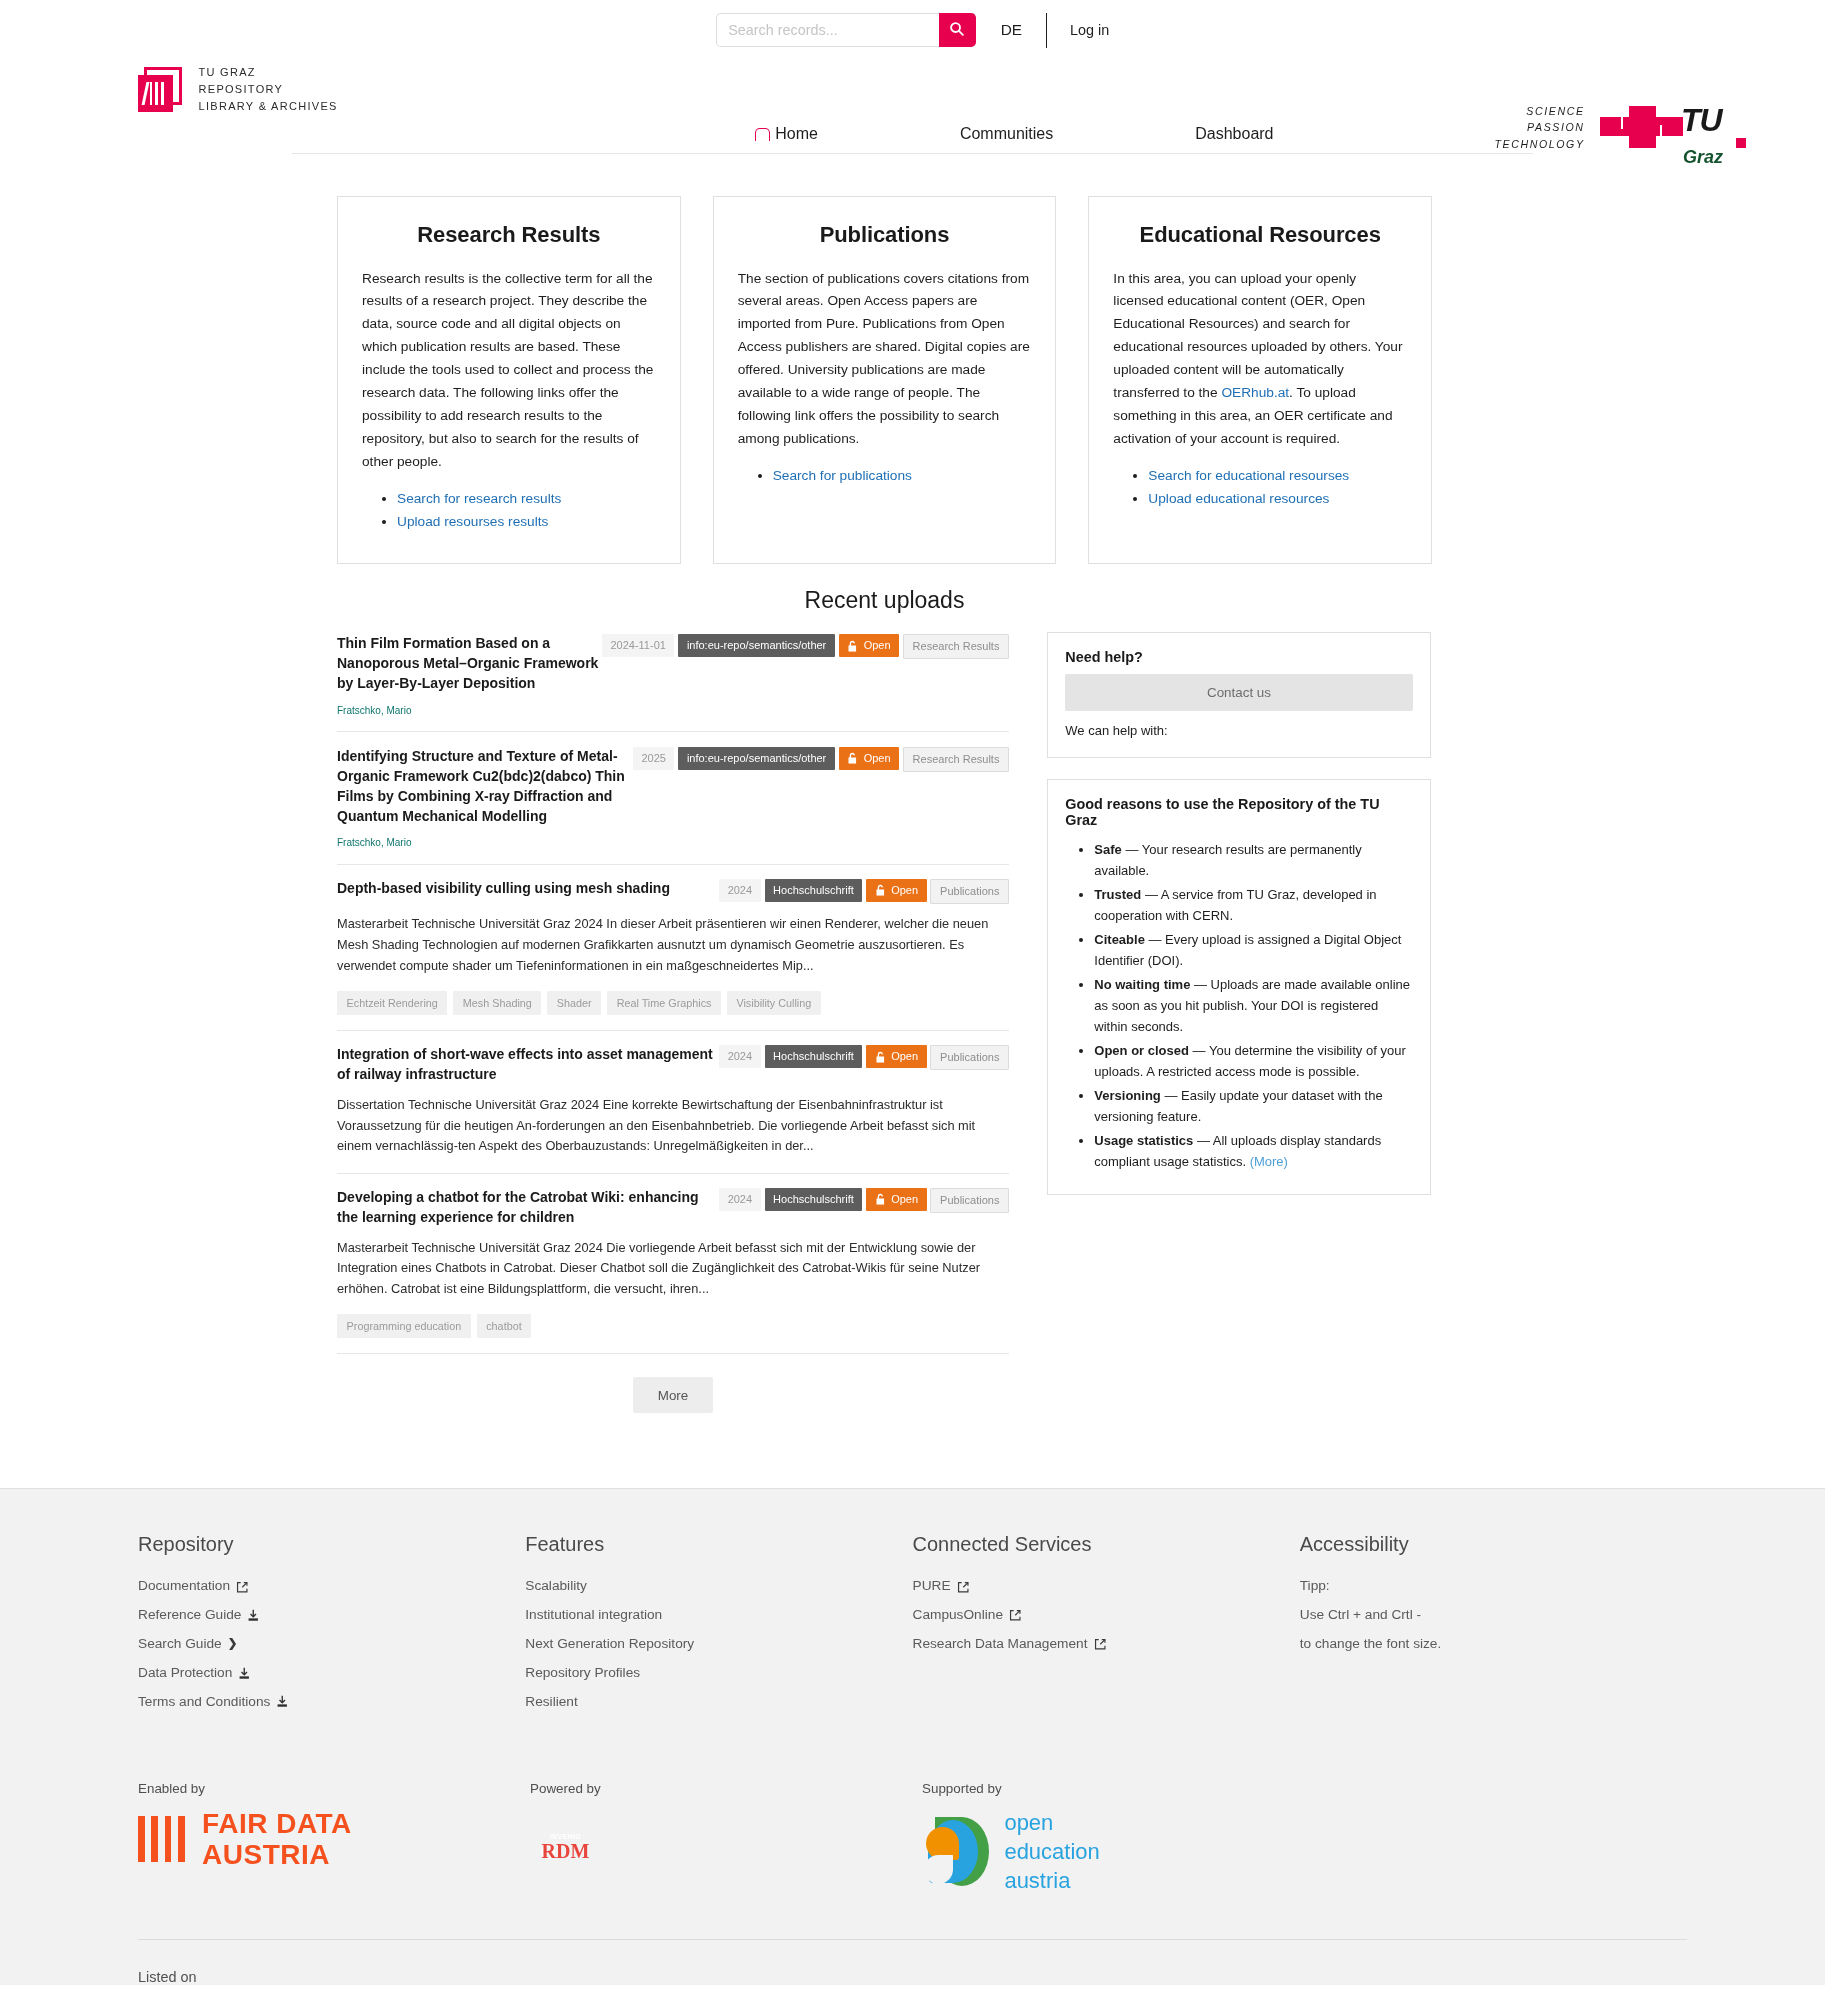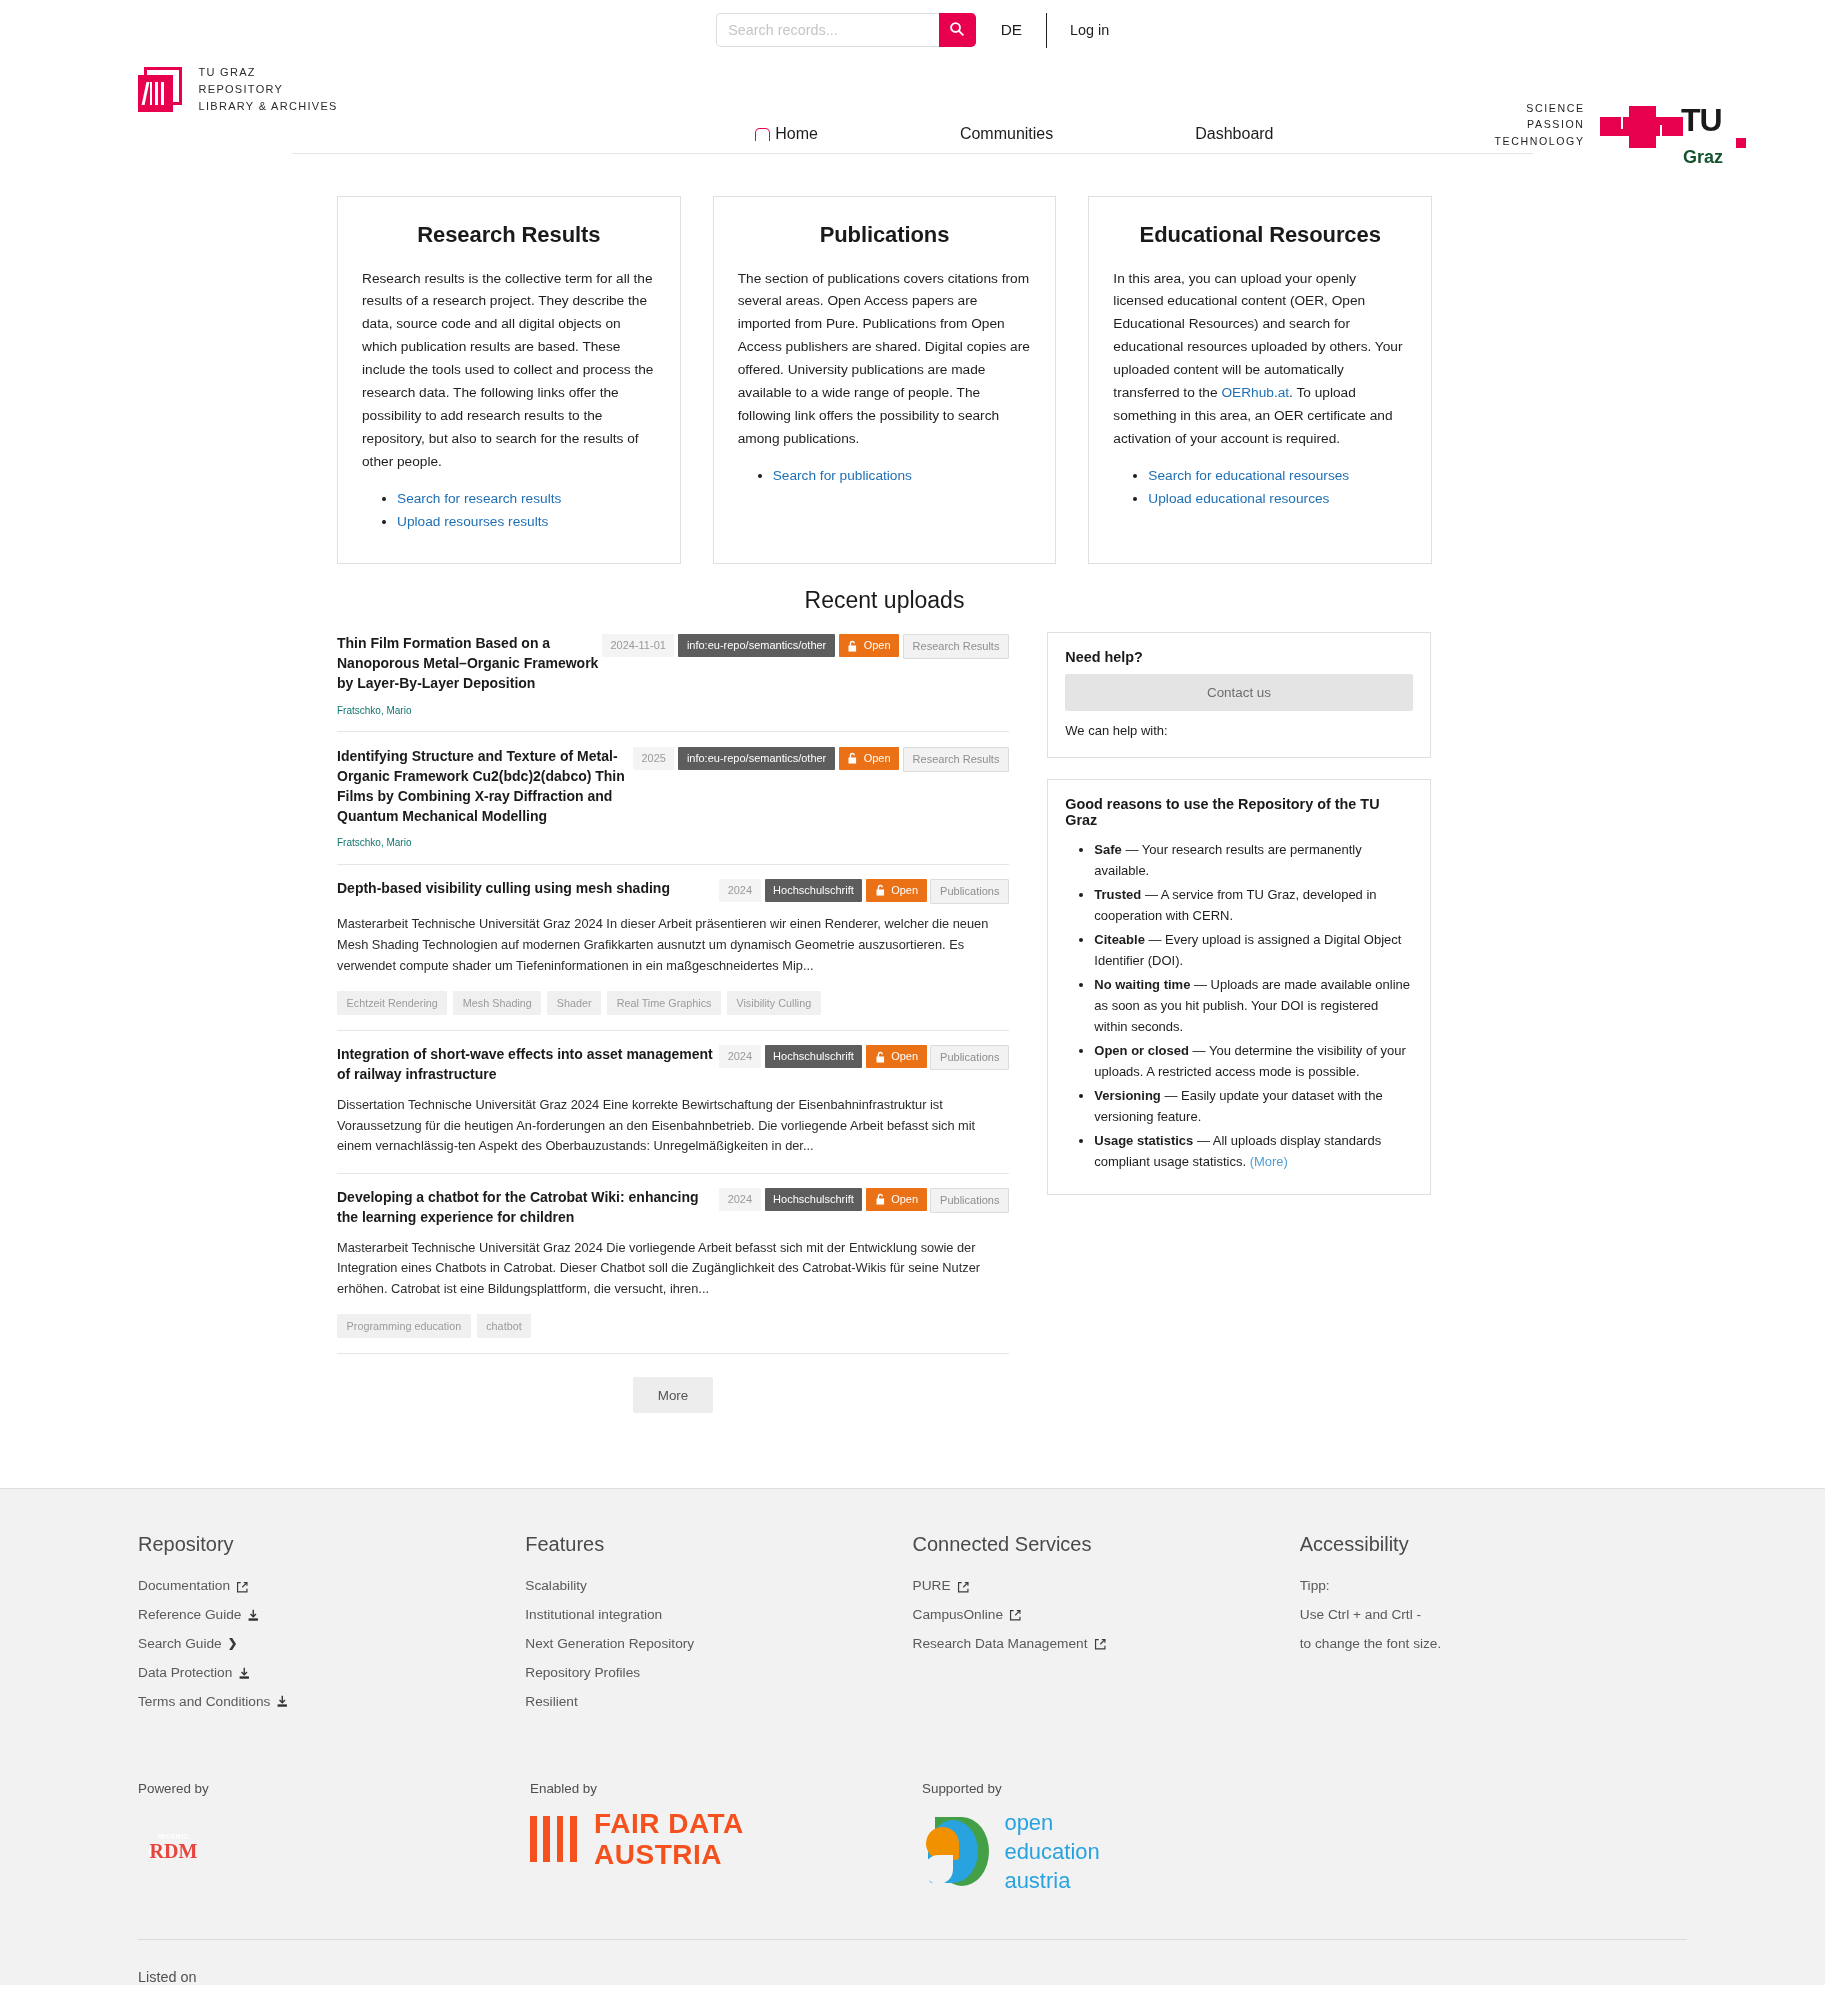--- a/index.html
+++ b/index.html
@@ -95,21 +95,21 @@
   .brand-text {
     font-size: 11px;
     letter-spacing: 1.3px;
     line-height: 1.55;
     color: #2b2b2b;
     font-weight: 400;
   }
   .brand-right {
     position: absolute;
     right: 79px; top: 40px;
-    display: flex; align-items: flex-start; gap: 15.4px;
+    display: flex; align-items: flex-end; gap: 15.4px; font-style: italic;
   }
   .spt {
     text-align: right;
     font-size: 10.6px;
     letter-spacing: 1.6px;
     line-height: 1.55;
     color: #1e1e1e;
   }
   .tu-logo { position: relative; width: 146px; height: 52px; }
   .tu-logo .cross { position: absolute; left: 0; top: 5.8px; width: 83px; height: 42px; }
@@ -700,42 +700,42 @@
             <span>Use Ctrl + and Crtl -</span>
           </div>
         <div class="fl">
             <span>to change the font size.</span>
           </div>
       </div>
     </div>
 
     <div class="sponsors">
       <div class="sp">
-        <div class="lbl">Powered by</div>
-        <div class="invenio-hex">
-          <span class="hx"></span>
-          <span class="mg"></span>
-          <span class="txt">INVENIO</span>
-          <span class="rdm">RDM</span>
-        </div>
-      </div>
-
-      <div class="sp">
         <div class="lbl">Enabled by</div>
         <div class="fair">
           <span class="bars">
               <i></i>
               <i></i>
               <i></i>
               <i></i>
             </span>
           <span class="ftxt">
             <span>FAIR DATA</span><br>
             <span>AUSTRIA</span>
           </span>
+        </div>
+      </div>
+
+      <div class="sp">
+        <div class="lbl">Powered by</div>
+        <div class="invenio-hex">
+          <span class="hx"></span>
+          <span class="mg"></span>
+          <span class="txt">INVENIO</span>
+          <span class="rdm">RDM</span>
         </div>
       </div>
 
       <div class="sp">
         <div class="lbl">Supported by</div>
         <div class="oea">
           <span class="oea-mark">
               <span class="g"></span>
               <span class="b"></span>
               <span class="o"></span>

